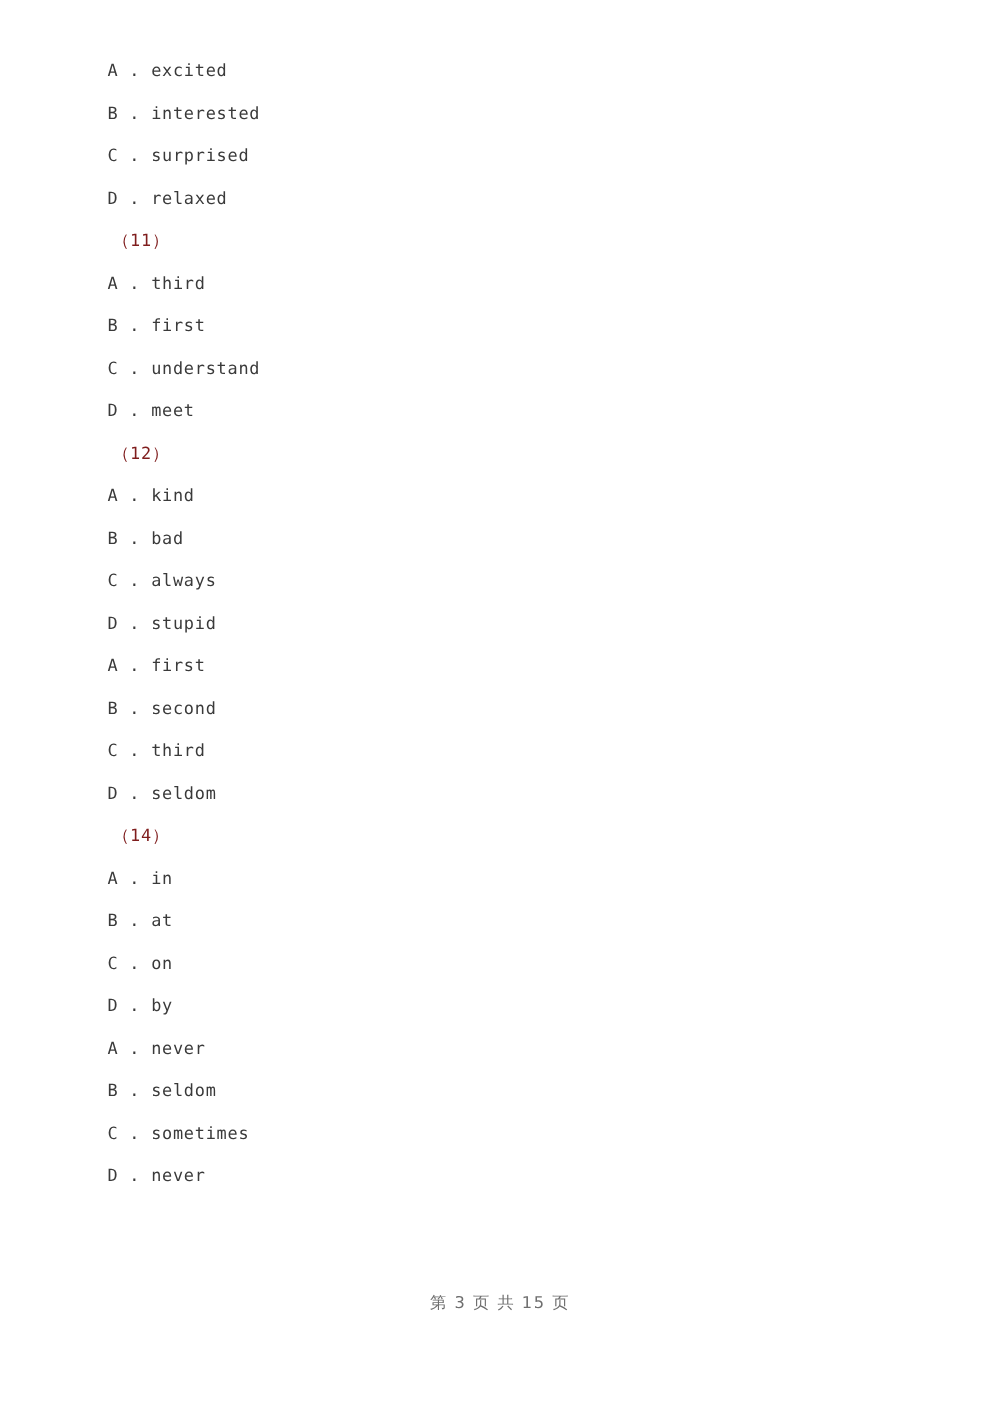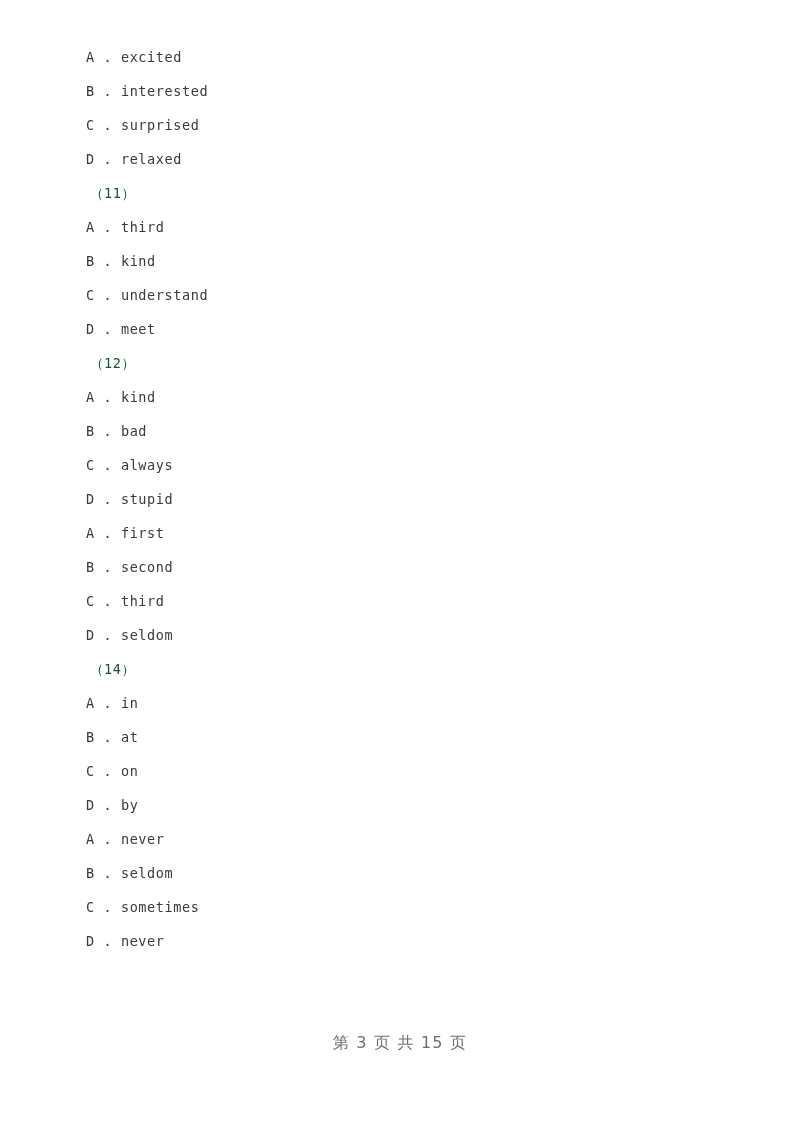--- a/index.html
+++ b/index.html
@@ -28,51 +28,51 @@
     line-height: 34px;
     font-size: 13.5px;
     color: #3a3a3a;
     letter-spacing: 0.6px;
     white-space: pre;
   }
   .group-label {
     height: 34px;
     line-height: 34px;
     font-size: 13.5px;
-    color: #14532d;
+    color: #7f1d1d;
     letter-spacing: 0.6px;
     white-space: pre;
     padding-left: 4px;
   }
   .footer {
     position: absolute;
     left: 0;
     top: 1032px;
     width: 800px;
     text-align: center;
-    font-size: 16px;
+    font-size: 13px;
     line-height: 22px;
     color: #6e6e6e;
     letter-spacing: 1.2px;
     font-family: "DejaVu Sans", "Liberation Sans", sans-serif;
     white-space: pre;
   }
 </style>
 </head>
 <body>
 
 <div class="page">
   <div class="content">
       <div class="opt-line">A . excited</div>
       <div class="opt-line">B . interested</div>
       <div class="opt-line">C . surprised</div>
       <div class="opt-line">D . relaxed</div>
       <div class="group-label">（11）</div>
       <div class="opt-line">A . third</div>
-      <div class="opt-line">B . kind</div>
+      <div class="opt-line">B . first</div>
       <div class="opt-line">C . understand</div>
       <div class="opt-line">D . meet</div>
       <div class="group-label">（12）</div>
       <div class="opt-line">A . kind</div>
       <div class="opt-line">B . bad</div>
       <div class="opt-line">C . always</div>
       <div class="opt-line">D . stupid</div>
       <div class="opt-line">A . first</div>
       <div class="opt-line">B . second</div>
       <div class="opt-line">C . third</div>

